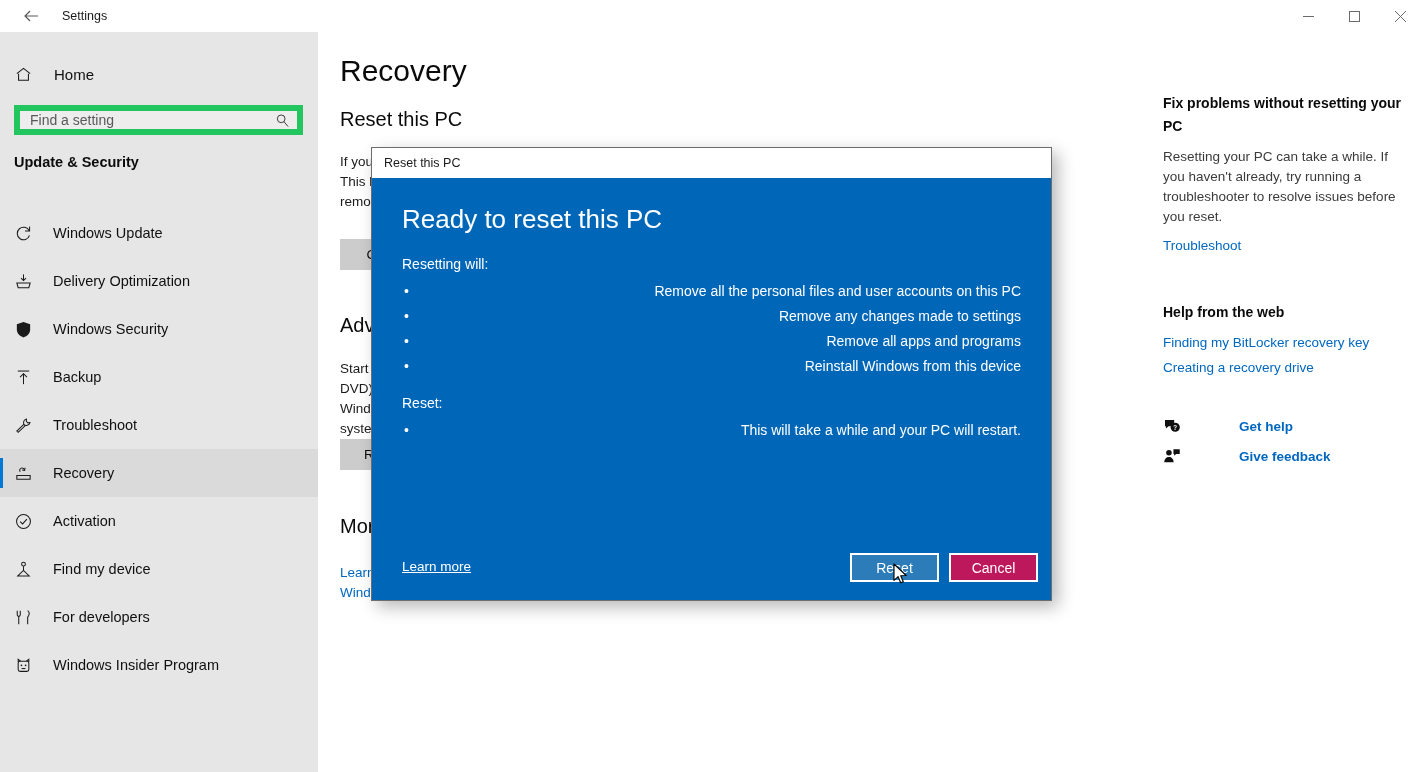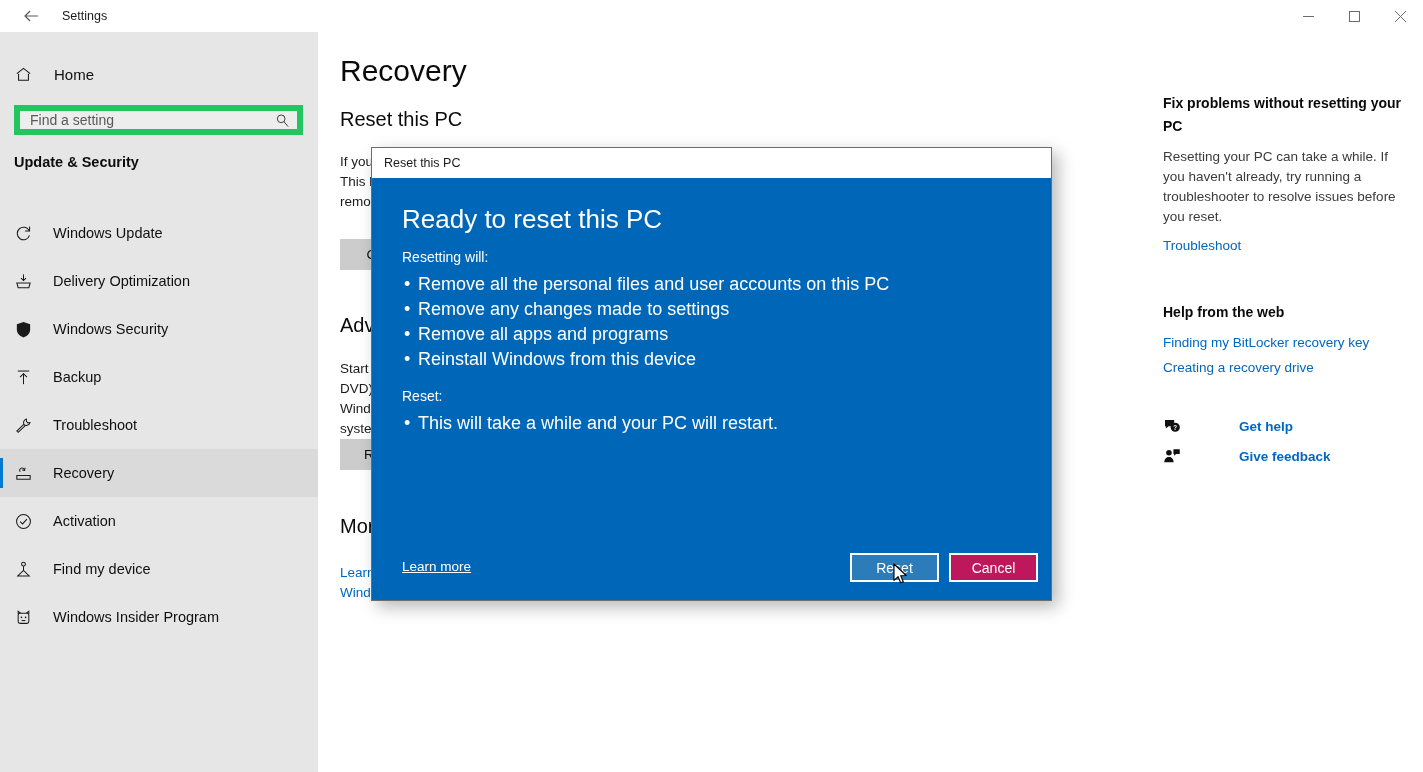--- a/index.html
+++ b/index.html
@@ -119,24 +119,24 @@
     background: #0067b8; border: 1px solid #6d6d6d;
     box-shadow: 6px 6px 16px rgba(0,0,0,0.28);
     z-index: 20;
   }
   .dlg-titlebar {
     height: 30px; background: #ffffff; display: flex; align-items: center;
     padding-left: 12px;
   }
   .dlg-title { font-size: 12.5px; color: #1b1b1b; }
   .dlg-body { position: relative; height: 422px; padding: 26px 30px 0 30px; }
-  .dlg-h1 { font-size: 26px; font-weight: 300; color: #ffffff; margin-bottom: 14px; }
+  .dlg-h1 { font-size: 26px; font-weight: 300; color: #ffffff; margin-bottom: 21px; }
   .dlg-lead { font-size: 14px; color: #ffffff; margin-bottom: 7px; }
   .dlg-ul { list-style: none; margin-bottom: 16px; }
-  .dlg-li { font-size: 18px; color: #ffffff; line-height: 25px; padding-left: 16px; position: relative; }
+  .dlg-li { font-size: 14px; color: #ffffff; line-height: 25px; padding-left: 16px; position: relative; text-align: right; }
   .dlg-li::before { content: "\2022"; position: absolute; left: 2px; }
   .dlg-learn {
     position: absolute; left: 30px; bottom: 26px;
     color: #ffffff; font-size: 13.5px; text-decoration: underline;
   }
   .dlg-actions { position: absolute; right: 13px; bottom: 18px; display: flex; gap: 10px; }
   .dlg-btn {
     font-family: "Liberation Sans", sans-serif; font-size: 14px; color: #ffffff;
     border: 2px solid #ffffff; background: #be185d;
     width: 89px; height: 29px; cursor: pointer;
@@ -277,20 +277,30 @@
         <span class="nav-icon">
           <svg width="19" height="19" viewBox="0 0 20 20" fill="none" stroke="currentColor" stroke-width="1.1">
             <circle cx="10" cy="4.4" r="2"></circle>
               <path d="M10 6.6 V11"></path>
               <path d="M4 16.8 L10 11 L16 16.8 Z"></path>
           </svg>
         </span>
         <span class="nav-label">Find my device</span>
       </div>
 
+      <div class="navitem">
+        <span class="nav-icon">
+          <svg width="19" height="19" viewBox="0 0 20 20" fill="none" stroke="currentColor" stroke-width="1.1">
+            <path d="M6.6 2.8 V7.2 A1.6 1.6 0 0 1 5 8.8 A1.6 1.6 0 0 1 3.4 7.2 V2.8"></path>
+            <path d="M5 8.8 V17.2"></path>
+            <path d="M14.4 2.8 C16 4 16.4 6 15.4 8 L14.4 9.6 V17.2"></path>
+          </svg>
+        </span>
+        <span class="nav-label">For developers</span>
+      </div>
 
       <div class="navitem">
         <span class="nav-icon">
           <svg width="19" height="19" viewBox="0 0 20 20" fill="none" stroke="currentColor" stroke-width="1.1">
             <path d="M4.4 6.6 L4.4 3.4 L7 5.4"></path>
               <path d="M15.6 6.6 L15.6 3.4 L13 5.4"></path>
             <rect x="4.4" y="5.6" width="11.2" height="10.6" rx="2"></rect>
             <circle cx="7.8" cy="9.8" r="0.9" fill="currentColor" stroke="none"></circle>
             <circle cx="12.2" cy="9.8" r="0.9" fill="currentColor" stroke="none"></circle>
             <path d="M8 13.2 H12"></path>

